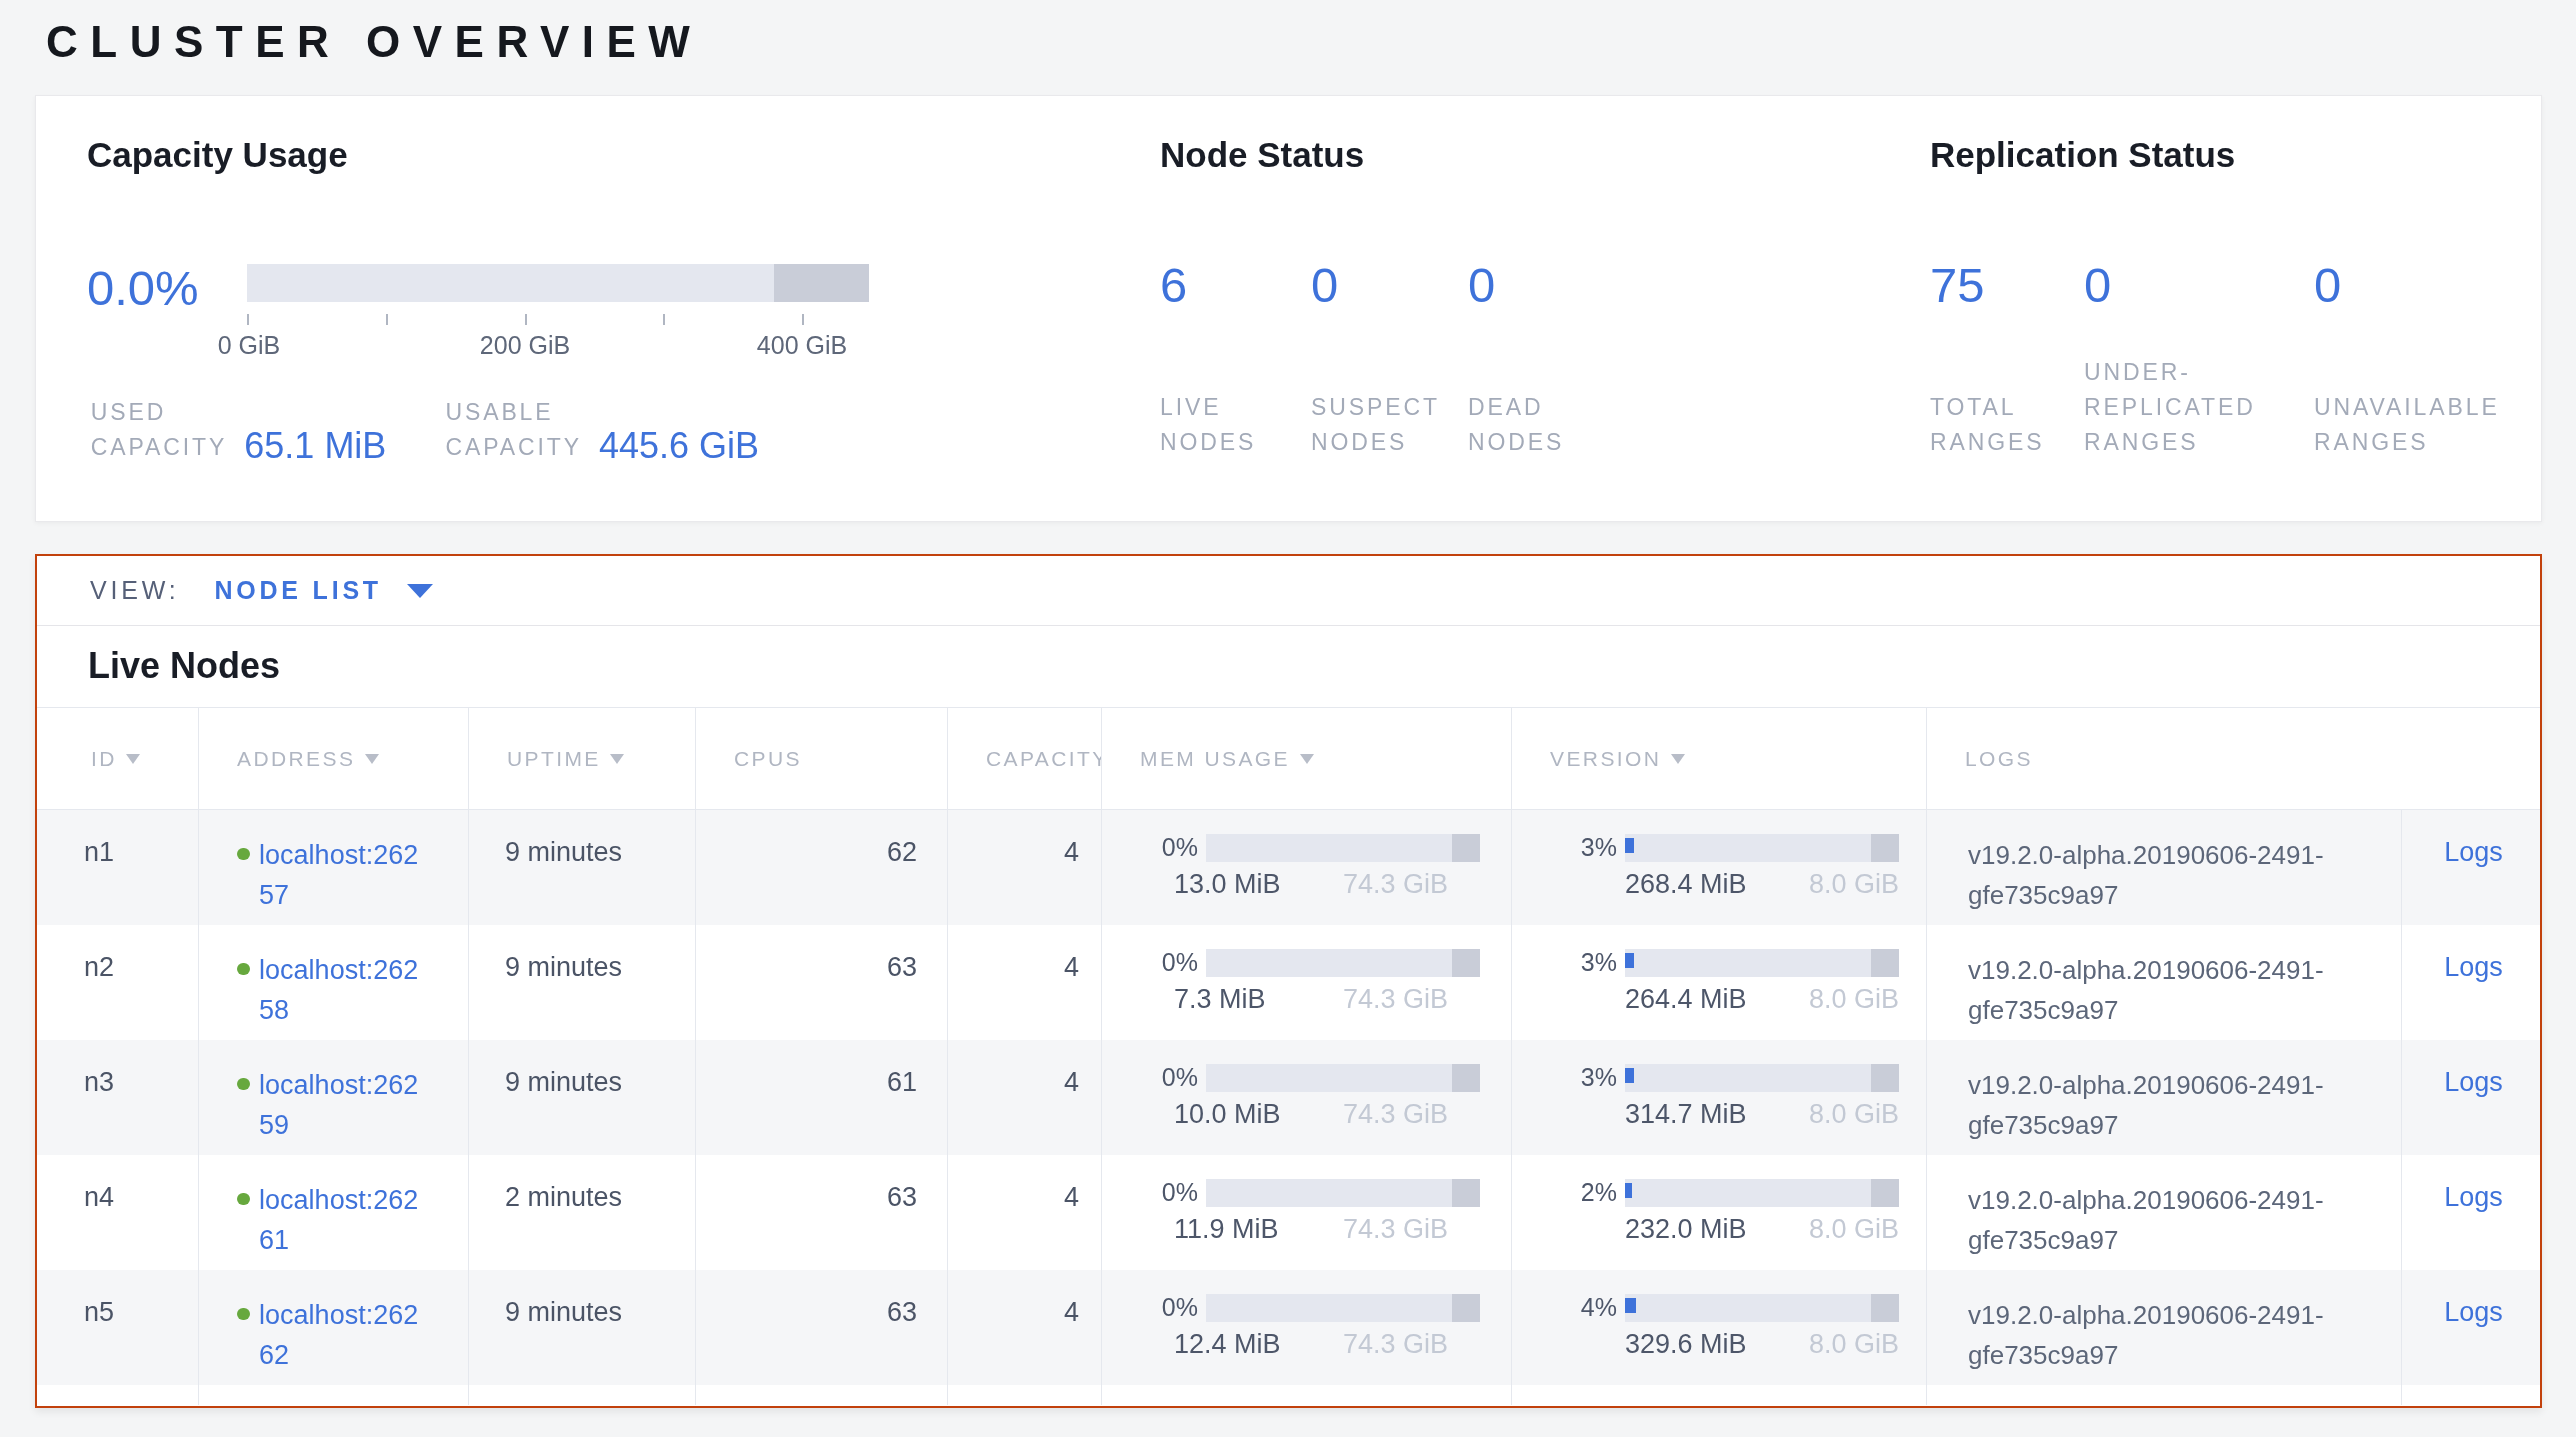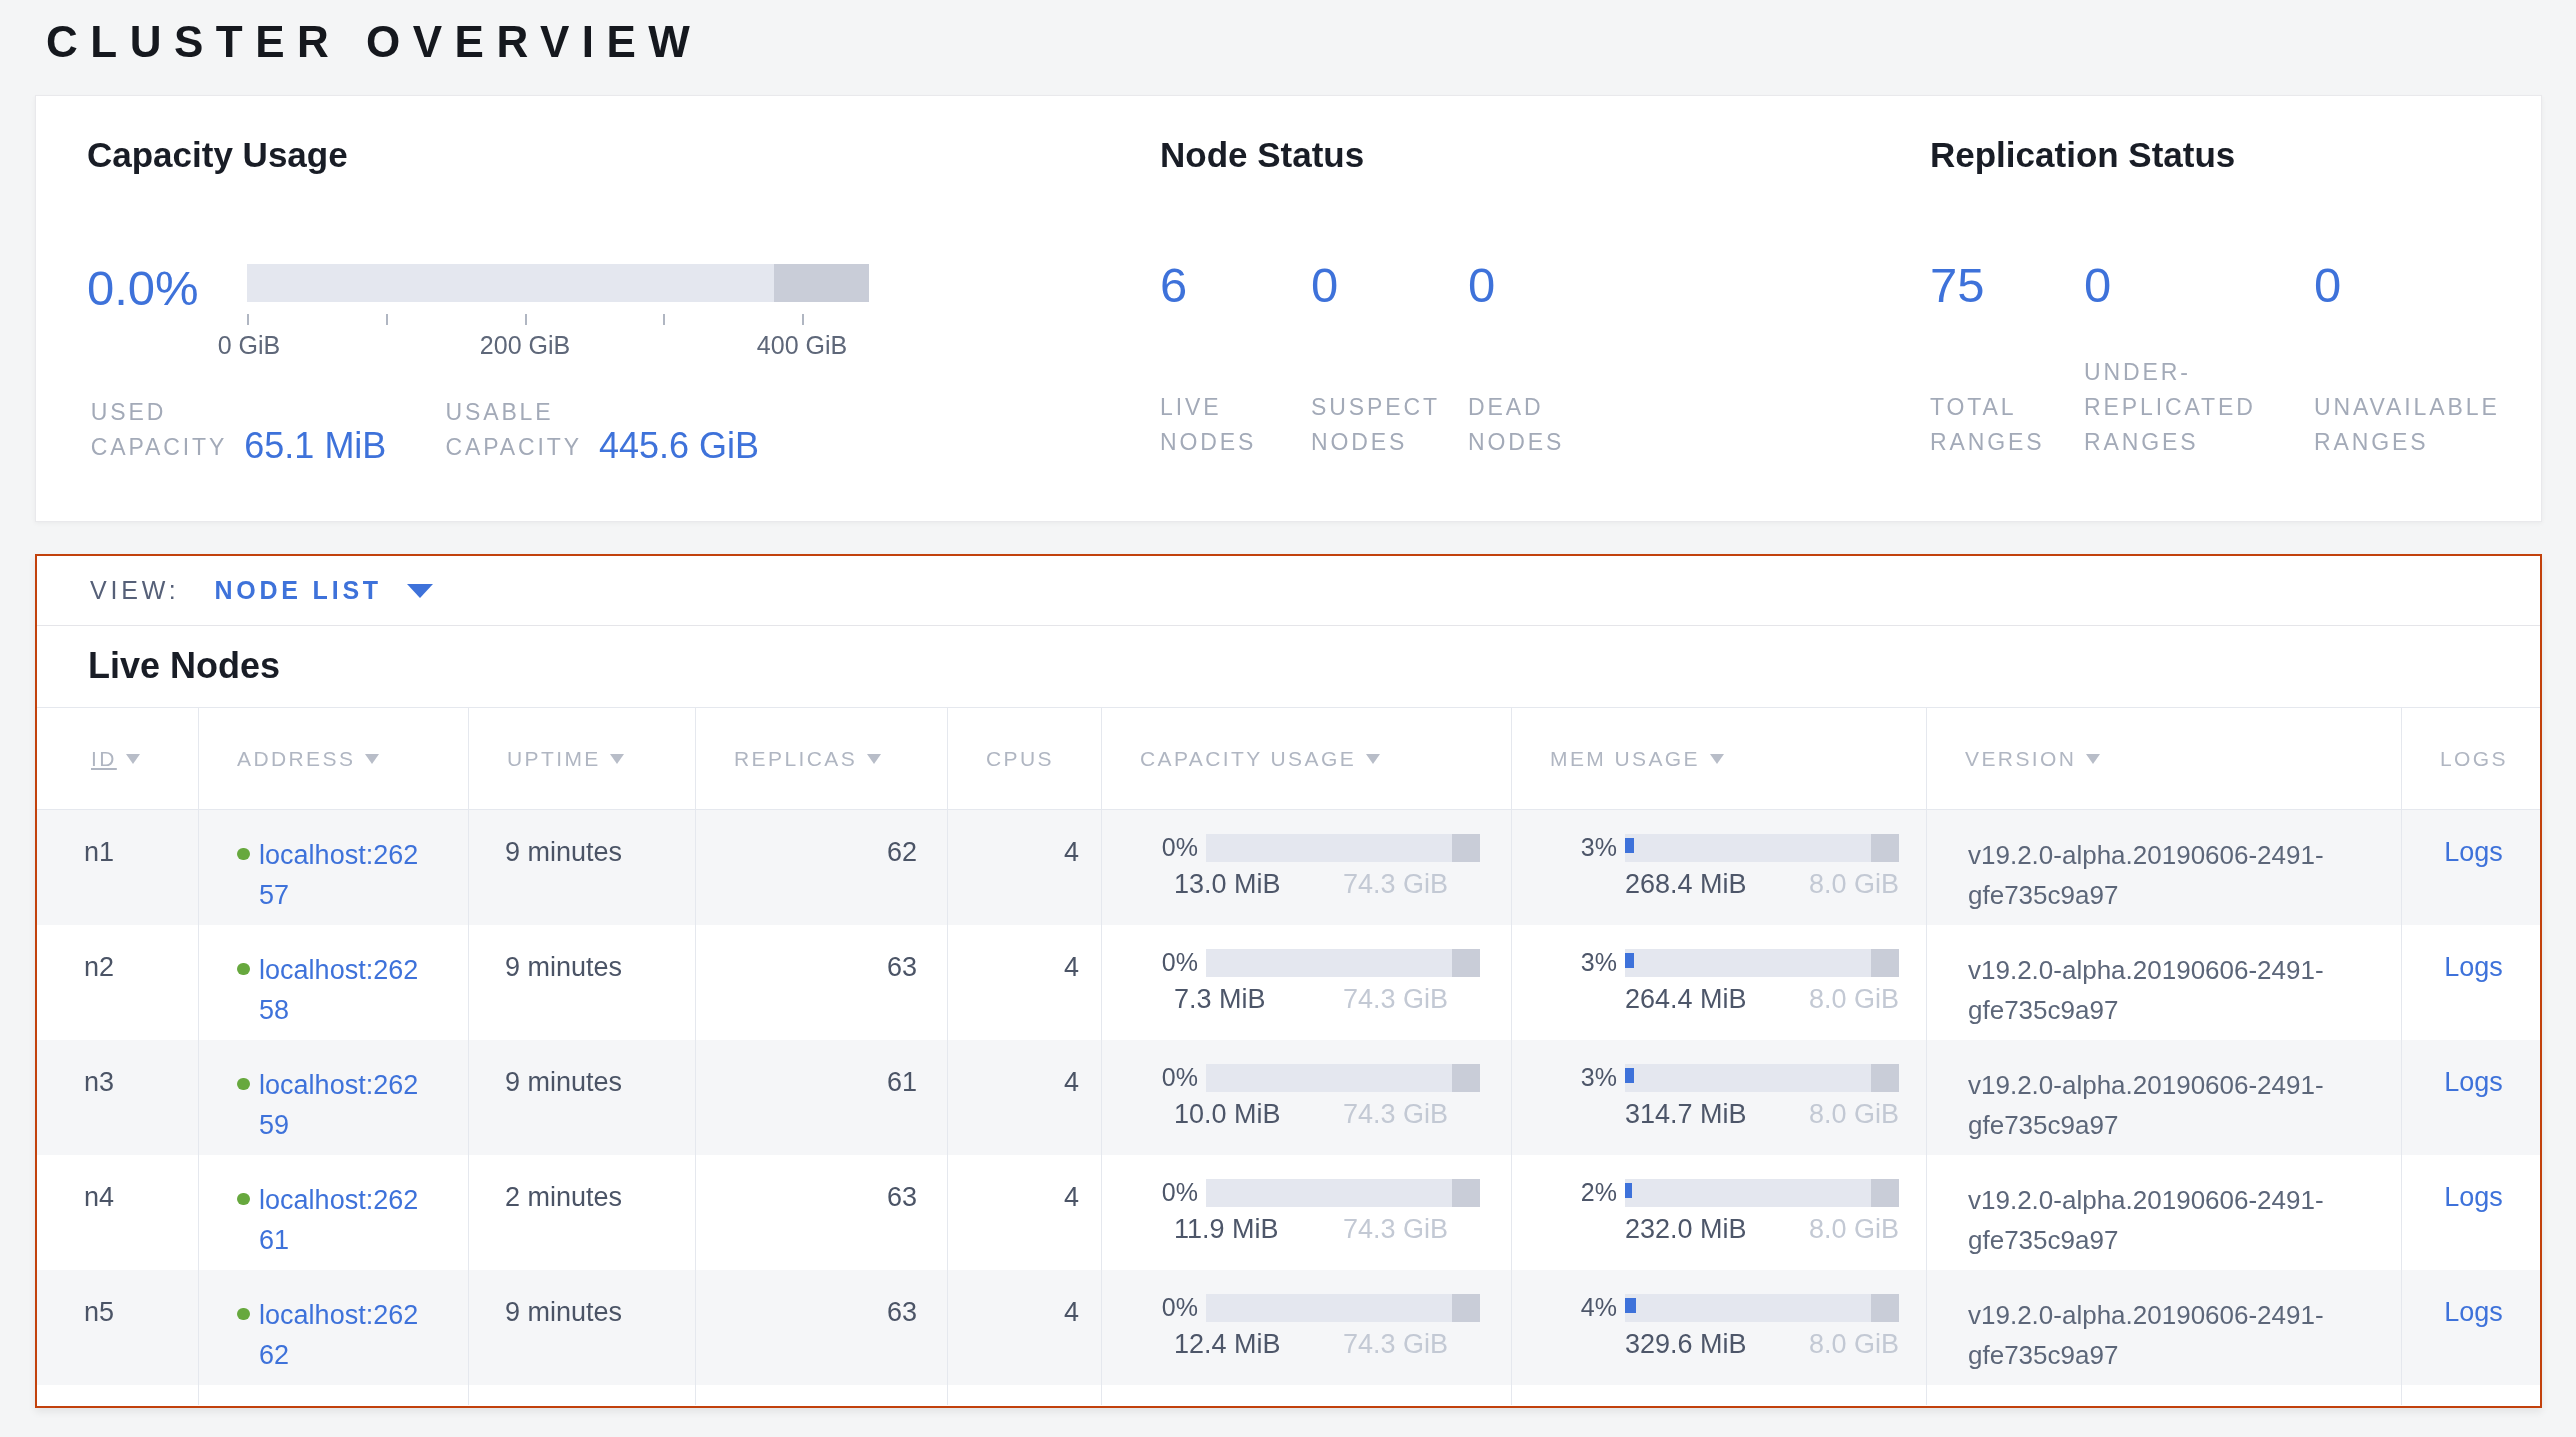--- a/index.html
+++ b/index.html
@@ -96,21 +96,21 @@
     grid-template-columns:162px 270px 227px 252px 154px 410px 415px 475px 143px;
   }
   .cell { border-right:1px solid #e5e8ee; }
   .cell:last-child { border-right:none; }
   
   .thead { height:103px; border-top:1px solid #e5e8ee; border-bottom:1px solid #e5e8ee; }
   .hcell {
     display:flex; align-items:center; padding-left:38px;
     font-size:21px; letter-spacing:2.4px; color:#b0b6c2; white-space:nowrap;
   }
-  .hcell.first { padding-left:54px;text-decoration:underline; }
+  .hcell.first { padding-left:54px; }
   .sort-arrow {
     width:0; height:0; margin-left:9.6px;
     border-left:7.7px solid transparent; border-right:7.7px solid transparent;
     border-top:10.5px solid #b8bdc8;
   }
   
   .trow { height:115px; }
   .trow.alt { background:#f5f6f8; }
   .trow.partial { height:20px; background:#ffffff; }
   .cell { overflow:hidden; }
@@ -257,24 +257,20 @@
     </div>
     <div class="cell hcell">
       <span>ADDRESS</span>
         <span class="sort-arrow"></span>
     </div>
     <div class="cell hcell">
       <span>UPTIME</span>
         <span class="sort-arrow"></span>
     </div>
     <div class="cell hcell">
-      <span>REPLICAS</span>
-        <span class="sort-arrow"></span>
-    </div>
-    <div class="cell hcell">
       <span>CPUS</span>
     </div>
     <div class="cell hcell">
       <span>CAPACITY USAGE</span>
         <span class="sort-arrow"></span>
     </div>
     <div class="cell hcell">
       <span>MEM USAGE</span>
         <span class="sort-arrow"></span>
     </div>

